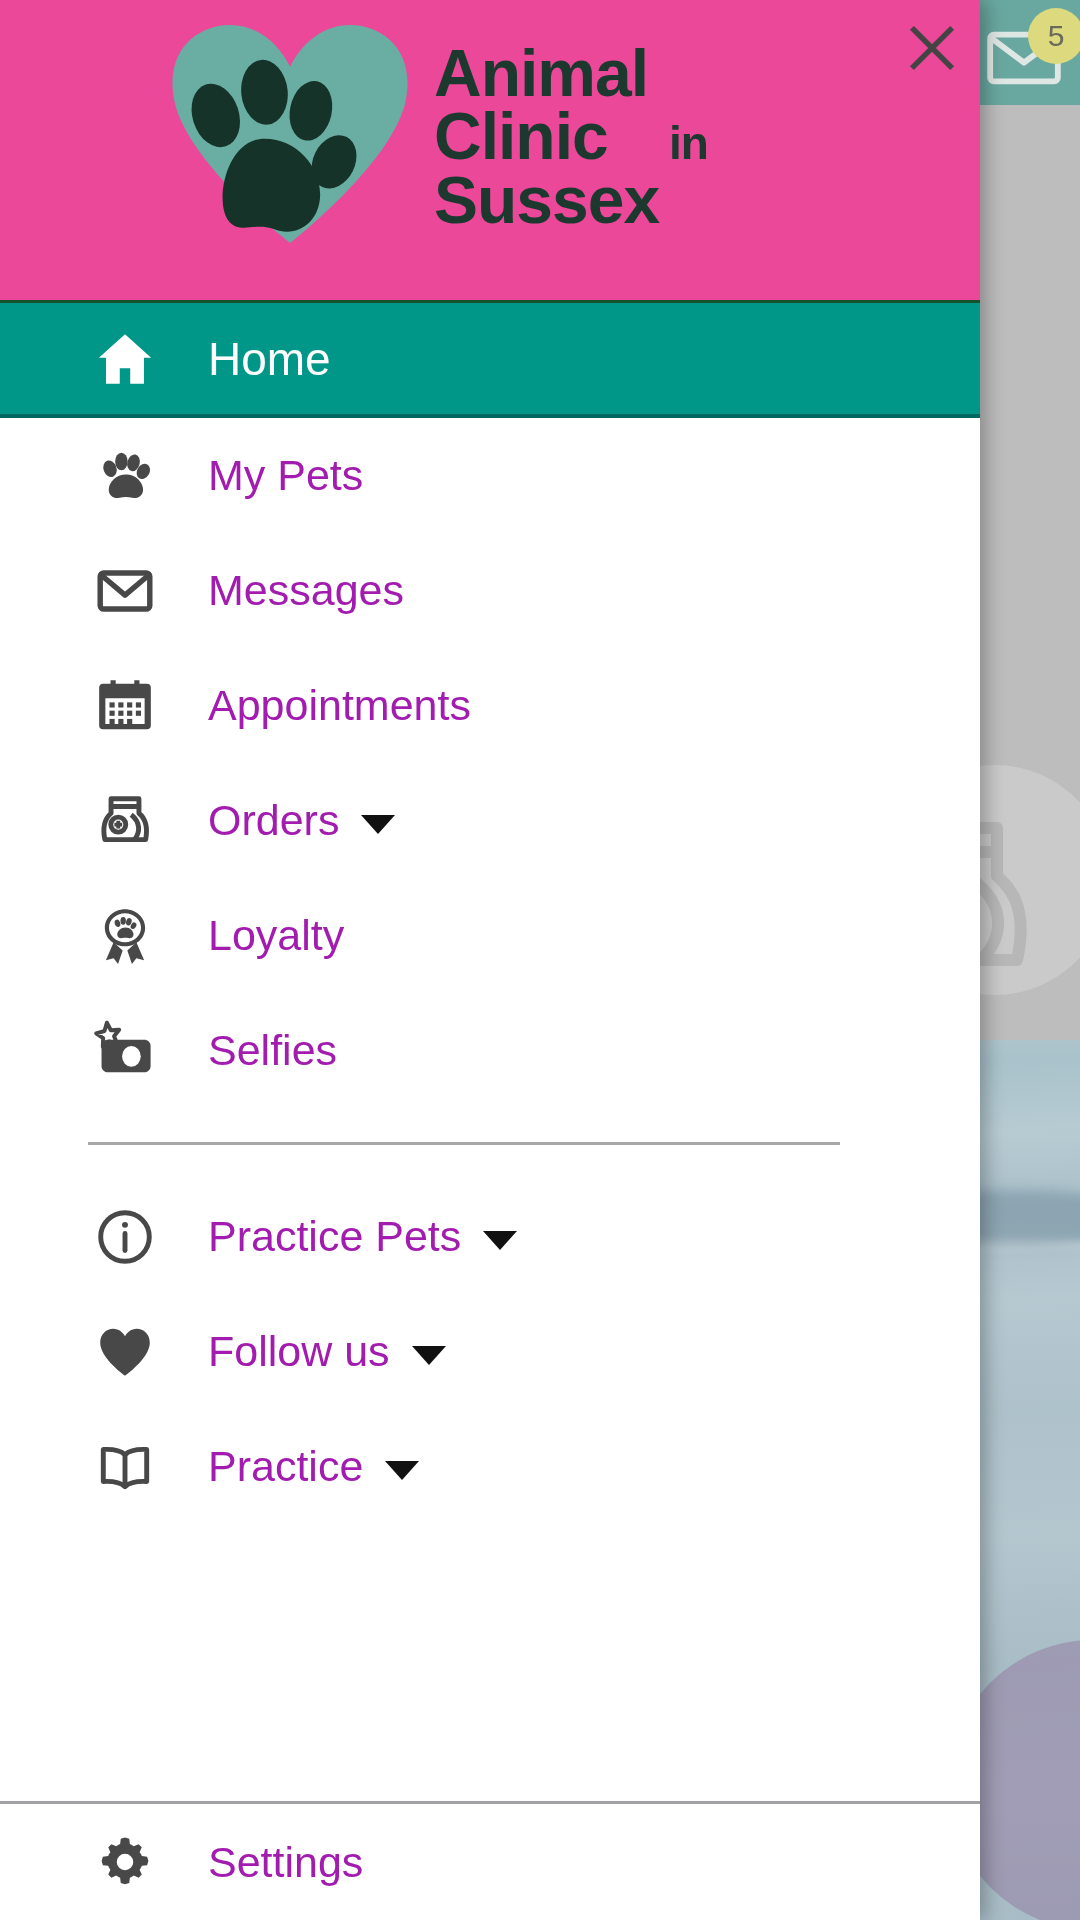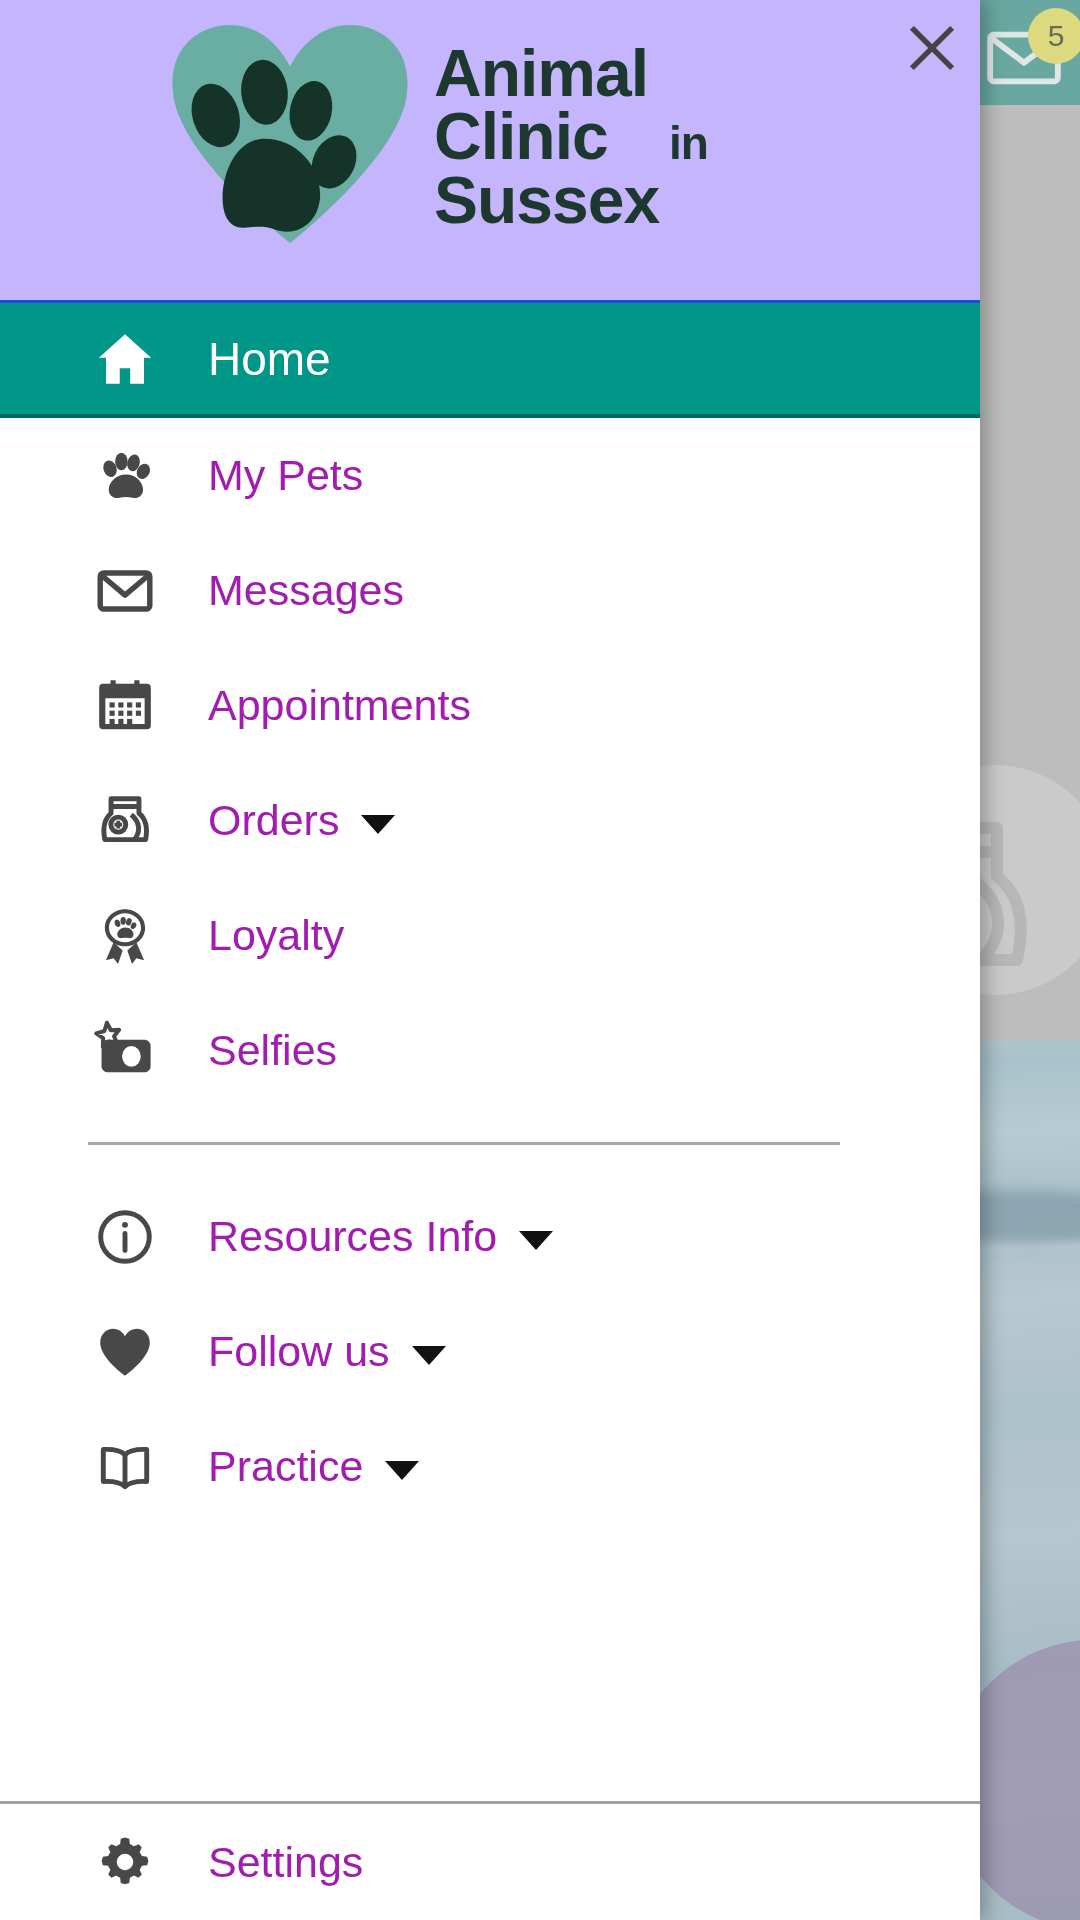--- a/index.html
+++ b/index.html
@@ -80,21 +80,21 @@
     background:#ffffff;
     box-shadow:6px 0 18px rgba(0,0,0,.28);
     display:flex; flex-direction:column;
   }
 
   
   .drawer-header {
     position:relative;
     height:300px;
     flex:0 0 300px;
-    background:#c4b5fd;
+    background:#ec4899;
     padding-left:35px;
   }
   .logo-wrap {
     position:absolute; left:160px; top:18px;
     display:flex; align-items:flex-start;
   }
   .logo-mark { width:260px; height:232px; flex:0 0 260px; }
   .logo-mark svg { width:100%; height:100%; display:block; }
   .logo-text {
     margin-left:14px; padding-top:24px;
@@ -139,21 +139,21 @@
     margin-left:22px;
     width:0; height:0;
     border-left:17px solid transparent;
     border-right:17px solid transparent;
     border-top:19px solid #111;
     position:relative; top:4px;
   }
 
   .nav-item.active {
     background:#009688;
-    border-top:3px solid #1d4ed8;
+    border-top:3px solid #14532d;
     border-bottom:4px solid #00695f;
     height:118px;
   }
   .nav-item.active .nav-icon { color:#ffffff; }
   .nav-item.active .nav-label {
     color:#ffffff;
     font-size:46px;
   }
 
   .nav-divider {
@@ -346,21 +346,21 @@
     <div class="nav-divider"></div>
 
     <div class="nav-item">
       <span class="nav-icon">
         <svg width="62" height="62" viewBox="0 0 24 24" fill="none" stroke="currentColor" stroke-width="1.9">
           <circle cx="12" cy="12" r="9.4"></circle>
           <circle cx="12" cy="7.3" r="1.15" fill="currentColor" stroke="none"></circle>
           <path d="M12 10.6 v6.6" stroke-linecap="round"></path>
         </svg>
       </span>
-      <span class="nav-label">Resources Info</span>
+      <span class="nav-label">Practice Pets</span>
       <span class="caret"></span>
     </div>
 
     <div class="nav-item">
       <span class="nav-icon">
         <svg width="62" height="62" viewBox="0 0 24 24" fill="currentColor">
           <path d="M12 21.2 C12 21.2 2.4 14.4 2.4 8.4 C2.4 5 4.9 3 7.4 3 C9.6 3 11.2 4.4 12 5.9 C12.8 4.4 14.4 3 16.6 3 C19.1 3 21.6 5 21.6 8.4 C21.6 14.4 12 21.2 12 21.2 Z"></path>
         </svg>
       </span>
       <span class="nav-label">Follow us</span>

